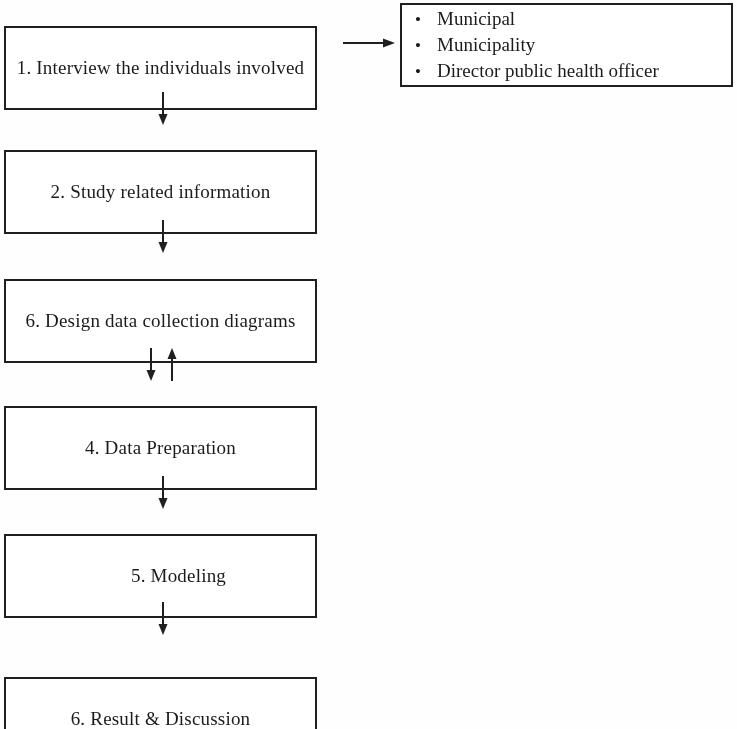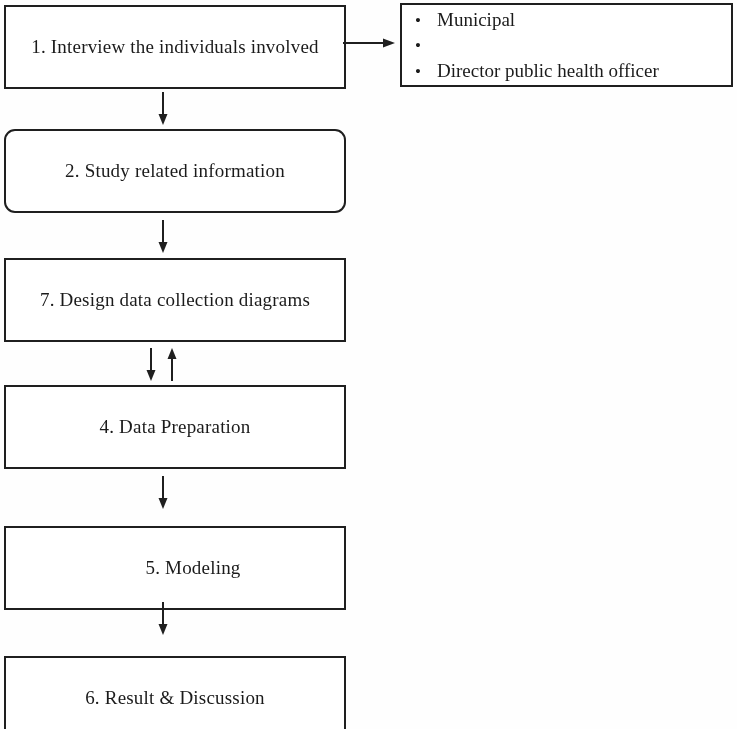--- a/index.html
+++ b/index.html
@@ -17,26 +17,27 @@
     overflow: hidden;
   }
   .box {
     position: absolute;
     background: #ffffff;
     border: 2px solid #1f1f1f;
     box-sizing: border-box;
   }
   .step {
     left: 4px;
-    width: 342px;
+    width: 313px;
     height: 84px;
     display: flex;
     align-items: center;
     justify-content: center;
     text-align: center;
+    margin-top: 21px;
   }
   .step .label {
     font-size: 19px;
     letter-spacing: 0.2px;
     padding: 0 6px;
   }
   .side-box {
     left: 400px;
     top: 3px;
     width: 333px;
@@ -84,48 +85,49 @@
   </div>
 
   <div class="box side-box">
     <ul>
       <li>
         <span class="bullet">•</span>
         <span>Municipal</span>
       </li>
       <li>
         <span class="bullet">•</span>
+        <span>Municipality</span>
       </li>
       <li>
         <span class="bullet">•</span>
         <span>Director public health officer</span>
       </li>
     </ul>
   </div>
 
   <div class="arrow" style="left:156px; top:92px;">
     <svg width="14" height="33" viewBox="0 0 14 33">
       <line x1="7" y1="0" x2="7" y2="24" stroke="#1f1f1f" stroke-width="2"></line>
       <polygon points="2.5,22 11.5,22 7,33" fill="#1f1f1f"></polygon>
     </svg>
   </div>
 
-  <div class="box step" style="top:129px;border-radius:11px;">
+  <div class="box step" style="top:129px;">
     <span class="label">2. Study related information</span>
   </div>
 
   <div class="arrow" style="left:156px; top:220px;">
     <svg width="14" height="33" viewBox="0 0 14 33">
       <line x1="7" y1="0" x2="7" y2="24" stroke="#1f1f1f" stroke-width="2"></line>
       <polygon points="2.5,22 11.5,22 7,33" fill="#1f1f1f"></polygon>
     </svg>
   </div>
 
   <div class="box step" style="top:258px;">
-    <span class="label">7. Design data collection diagrams</span>
+    <span class="label">6. Design data collection diagrams</span>
   </div>
 
   <div class="arrow" style="left:144px; top:348px;">
     <svg width="14" height="33" viewBox="0 0 14 33">
       <line x1="7" y1="0" x2="7" y2="24" stroke="#1f1f1f" stroke-width="2"></line>
       <polygon points="2.5,22 11.5,22 7,33" fill="#1f1f1f"></polygon>
     </svg>
   </div>
   <div class="arrow" style="left:165px; top:348px;">
     <svg width="14" height="33" viewBox="0 0 14 33">
@@ -138,21 +140,21 @@
     <span class="label">4. Data Preparation</span>
   </div>
 
   <div class="arrow" style="left:156px; top:476px;">
     <svg width="14" height="33" viewBox="0 0 14 33">
       <line x1="7" y1="0" x2="7" y2="24" stroke="#1f1f1f" stroke-width="2"></line>
       <polygon points="2.5,22 11.5,22 7,33" fill="#1f1f1f"></polygon>
     </svg>
   </div>
 
-  <div class="box step" style="top:526px;padding-left:36px;">
+  <div class="box step" style="top:513px;padding-left:36px;">
     <span class="label">5. Modeling</span>
   </div>
 
   <div class="arrow" style="left:156px; top:602px;">
     <svg width="14" height="33" viewBox="0 0 14 33">
       <line x1="7" y1="0" x2="7" y2="24" stroke="#1f1f1f" stroke-width="2"></line>
       <polygon points="2.5,22 11.5,22 7,33" fill="#1f1f1f"></polygon>
     </svg>
   </div>
 

